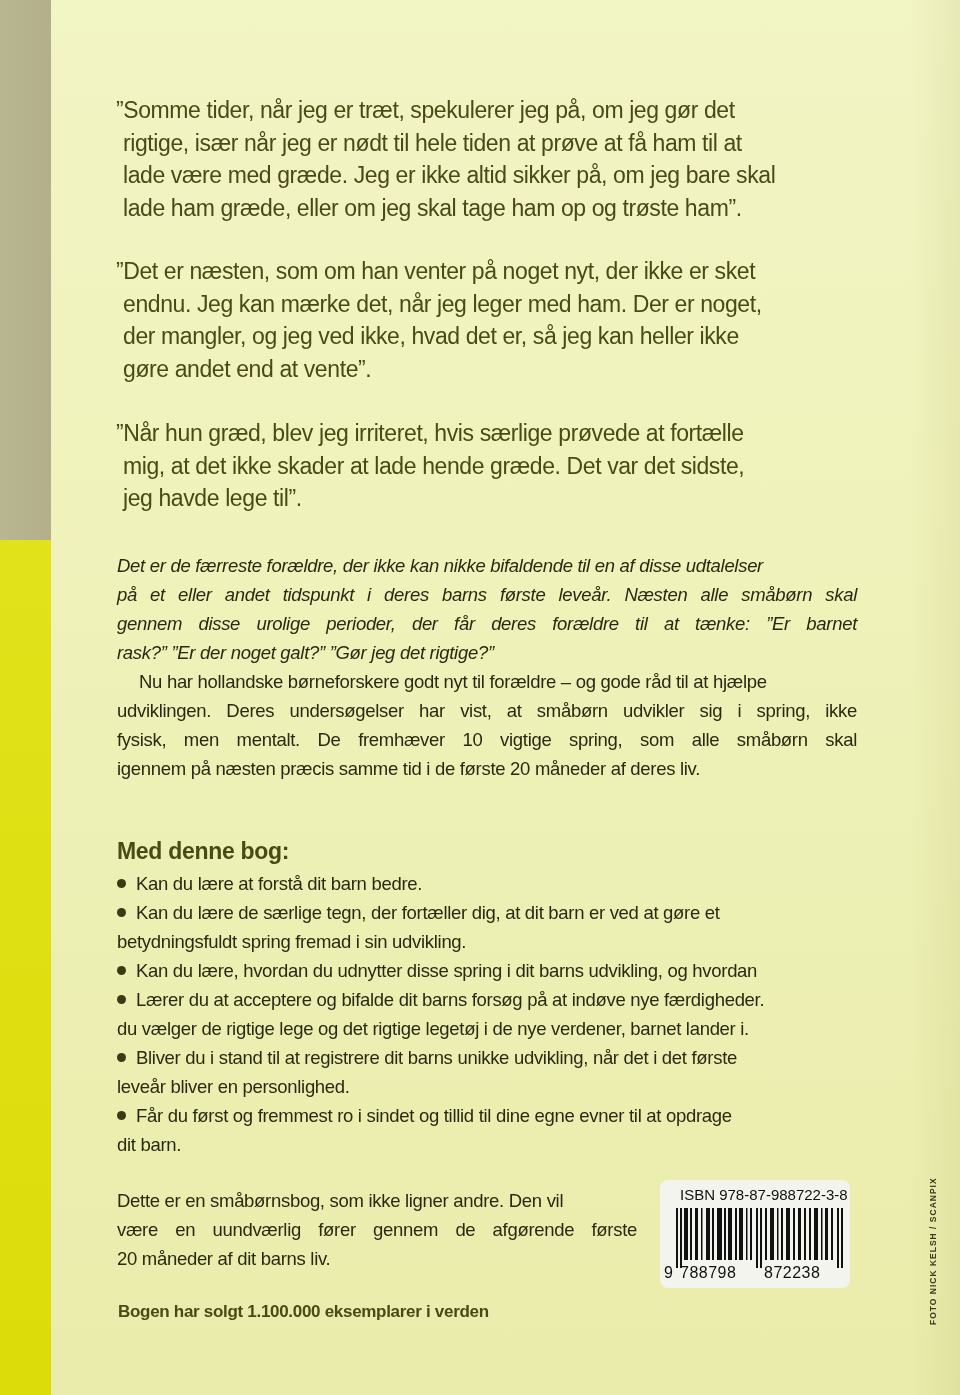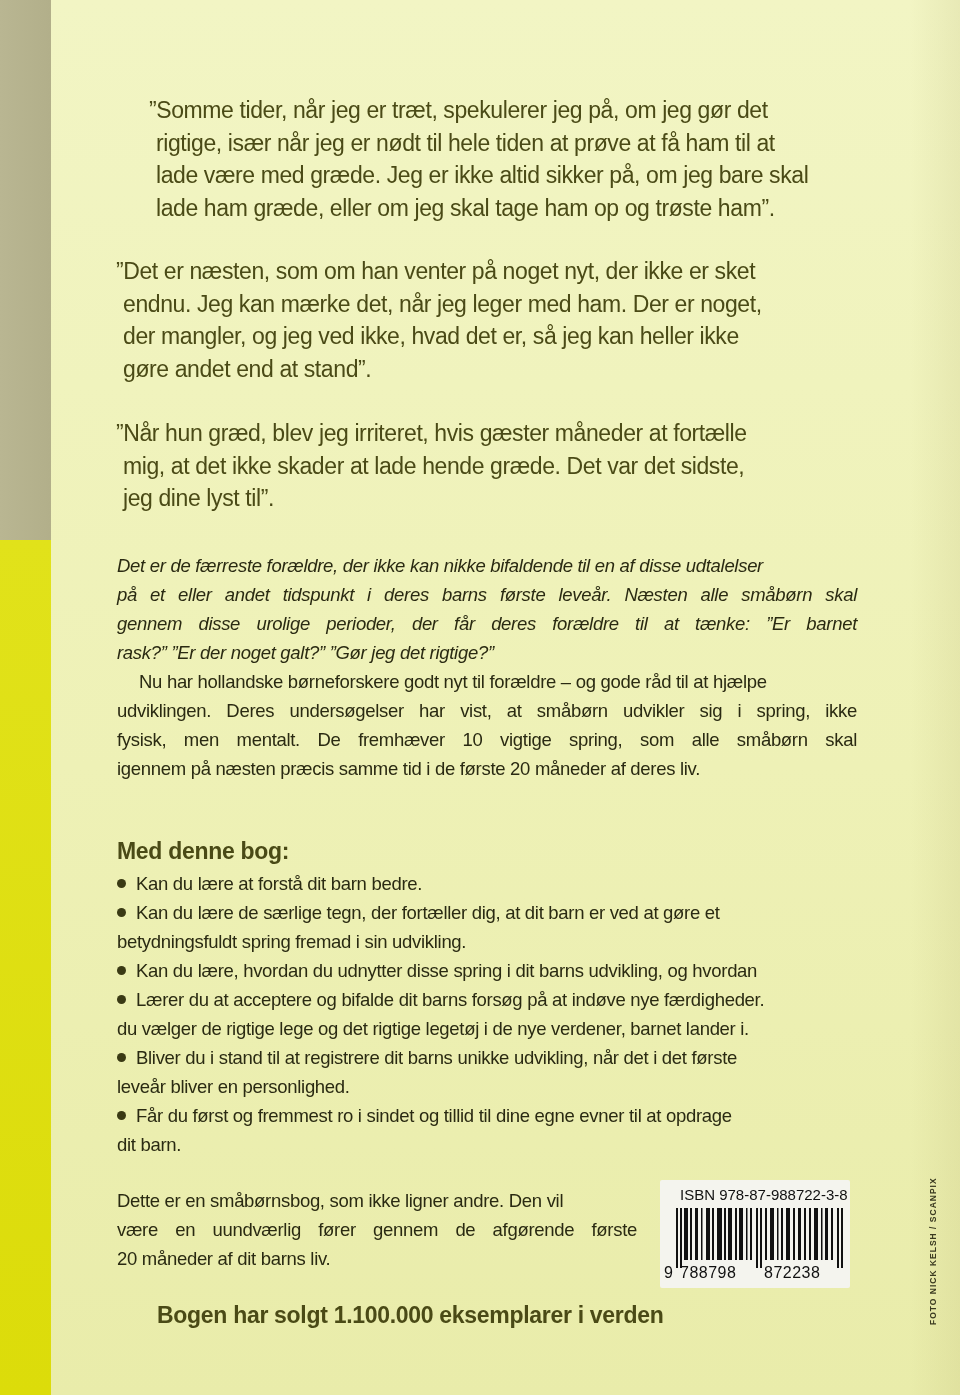--- a/index.html
+++ b/index.html
@@ -49,25 +49,25 @@
       background: #3a3a14; margin-right: 10px; vertical-align: middle; position: relative; top: -2px;
     }
     .closing {
       position: absolute; left: 117px; top: 1186px; width: 520px;
       color: #2a2a12; font-size: 18.5px; line-height: 29px; letter-spacing: -0.3px;
     }
     .closing .line { display: block; white-space: nowrap; }
     .closing .line.justify { text-align: justify; text-align-last: justify; white-space: normal; }
     .tagline {
       position: absolute; left: 118px; top: 1302px;
-      color: #4a4a16; font-size: 23px; font-weight: bold; letter-spacing: -0.3px; margin-left: 39px;
+      color: #4a4a16; font-size: 17px; font-weight: bold; letter-spacing: -0.3px;
     }
     .isbn-box {
       position: absolute; left: 660px; top: 1180px; width: 190px; height: 108px;
-      background: #f4f4ee; border-radius: 2px;
+      background: #f4f4ee; border-radius: 8px;
     }
     .isbn-text {
       position: absolute; left: 20px; top: 6px; font-size: 15px; color: #111;
       font-family: "Liberation Sans", sans-serif; letter-spacing: 0px;
     }
     .barcode {
       position: absolute; left: 14px; top: 28px; width: 172px; height: 60px;
     }
     .barcode-digits {
       position: absolute; left: 4px; top: 84px; font-size: 16px; color: #111;
@@ -84,38 +84,38 @@
     }
   </style>
 </head>
 <body>
 
 <div class="page">
   <div class="strip-gray"></div>
   <div class="strip-yellow"></div>
   <div class="right-edge"></div>
 
-  <div class="quote" style="top:94px;margin-left:33px;">
+  <div class="quote" style="top:94px;">
     <span class="line">”Somme tider, når jeg er træt, spekulerer jeg på, om jeg gør det</span>
     <span class="line indent">rigtige, især når jeg er nødt til hele tiden at prøve at få ham til at</span>
     <span class="line indent">lade være med græde. Jeg er ikke altid sikker på, om jeg bare skal</span>
     <span class="line indent">lade ham græde, eller om jeg skal tage ham op og trøste ham”.</span>
   </div>
 
   <div class="quote" style="top:255px;">
     <span class="line">”Det er næsten, som om han venter på noget nyt, der ikke er sket</span>
     <span class="line indent">endnu. Jeg kan mærke det, når jeg leger med ham. Der er noget,</span>
     <span class="line indent">der mangler, og jeg ved ikke, hvad det er, så jeg kan heller ikke</span>
-    <span class="line indent">gøre andet end at stand”.</span>
+    <span class="line indent">gøre andet end at vente”.</span>
   </div>
 
   <div class="quote" style="top:417px;">
-    <span class="line">”Når hun græd, blev jeg irriteret, hvis gæster måneder at fortælle</span>
+    <span class="line">”Når hun græd, blev jeg irriteret, hvis særlige prøvede at fortælle</span>
     <span class="line indent">mig, at det ikke skader at lade hende græde. Det var det sidste,</span>
-    <span class="line indent">jeg dine lyst til”.</span>
+    <span class="line indent">jeg havde lege til”.</span>
   </div>
 
   <div class="body-text" style="top:551px;font-style:italic;">
     <span class="line">Det er de færreste forældre, der ikke kan nikke bifaldende til en af disse udtalelser</span>
     <span class="line justify">på et eller andet tidspunkt i deres barns første leveår. Næsten alle småbørn skal</span>
     <span class="line justify">gennem disse urolige perioder, der får deres forældre til at tænke: ”Er barnet</span>
     <span class="line">rask?” ”Er der noget galt?” ”Gør jeg det rigtige?”</span>
   </div>
 
   <div class="body-text" style="top:667px;">

